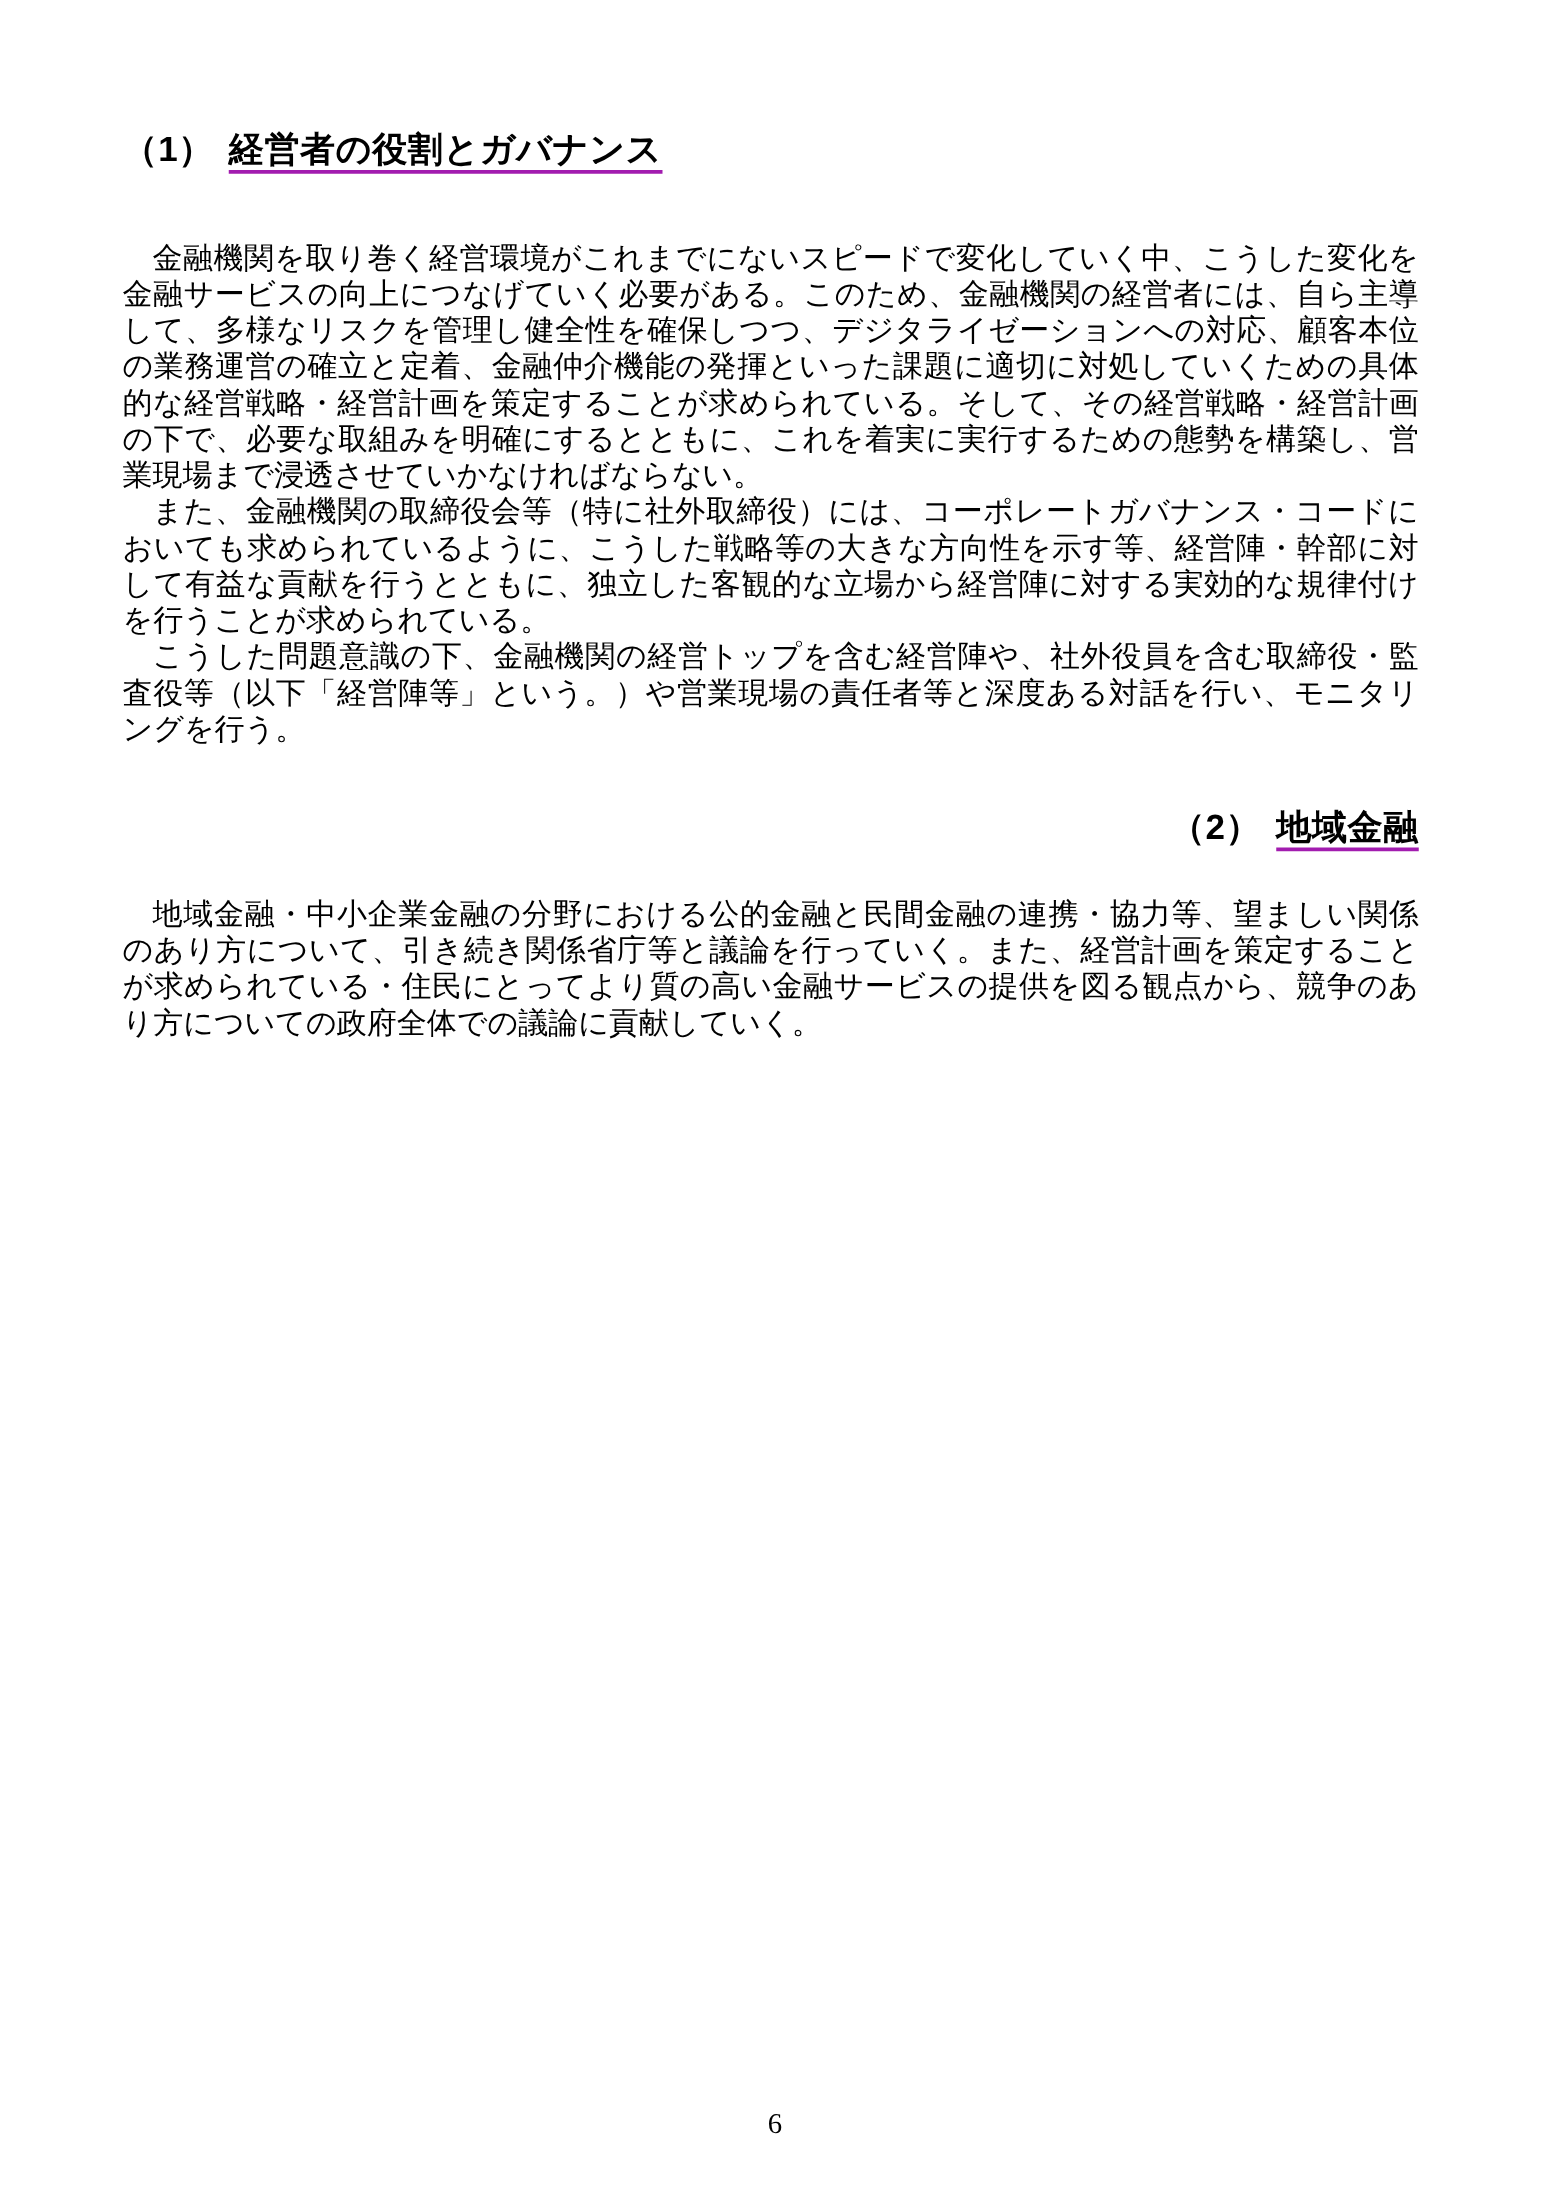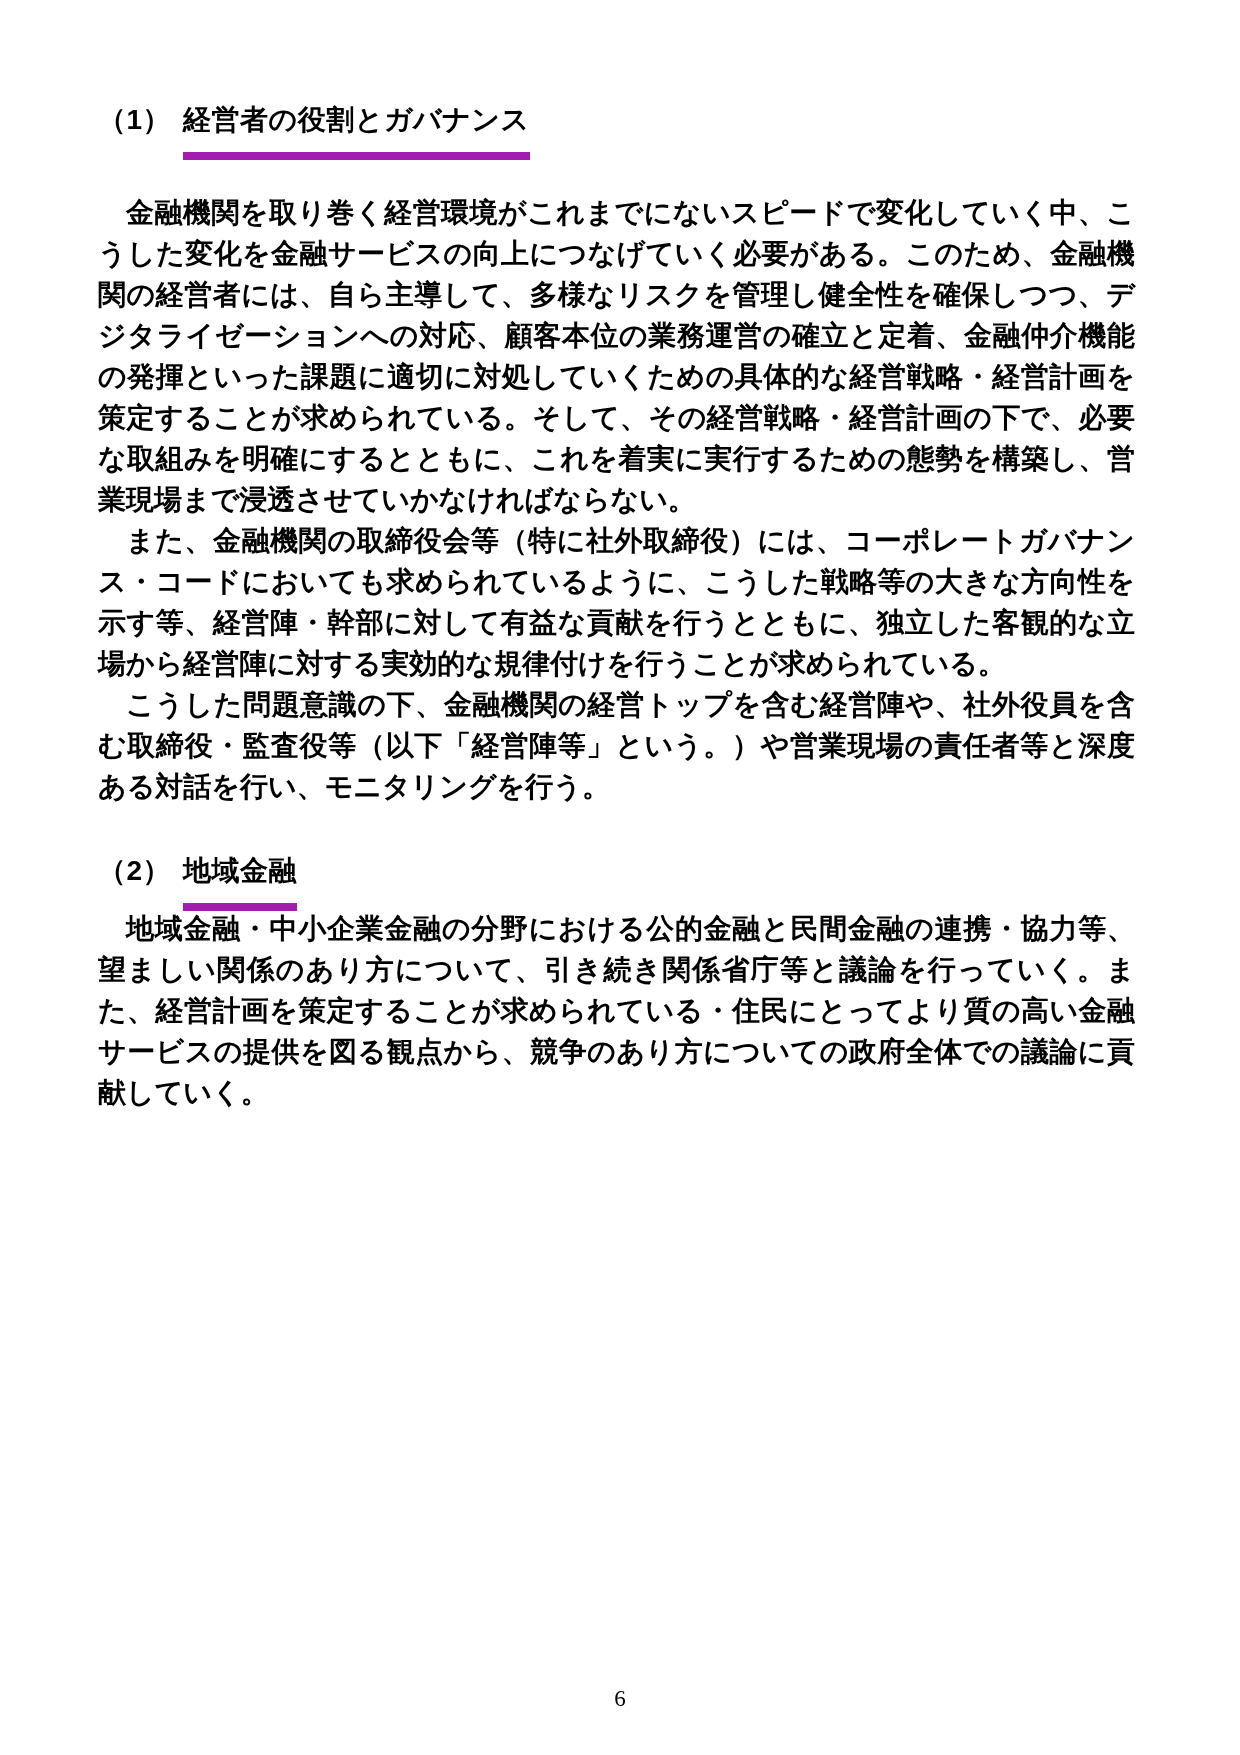--- a/index.html
+++ b/index.html
@@ -22,30 +22,30 @@
   }
   .heading {
     font-size: 28px;
     font-weight: 700;
     line-height: 40px;
     margin: 0;
     letter-spacing: 0.5px;
     white-space: nowrap;
   }
   .heading-1 { margin-top: 100px; margin-bottom: 52px; }
-  .heading-2 { margin-top: 44px;  margin-bottom: 17px; }
+  .heading-2 { margin-top: 44px;  margin-bottom: 35px; text-align: right; }
   .heading .marker { margin-right: 12px; }
   .heading .title {
-    border-bottom: 8px solid #a21caf;
-    padding-bottom: 17px;
+    border-bottom: 3px solid #a21caf;
+    padding-bottom: 1px;
   }
   .para {
-    font-size: 28px;
-    font-weight: 700;
-    line-height: 41px;
+    font-size: 24px;
+    font-weight: 400;
+    line-height: 29px;
     margin: 0;
     text-align: justify;
     text-justify: inter-ideograph;
     text-indent: 1em;
     overflow-wrap: break-word;
   }
   .page-number {
     position: absolute;
     top: 1686px;
     left: 0;

